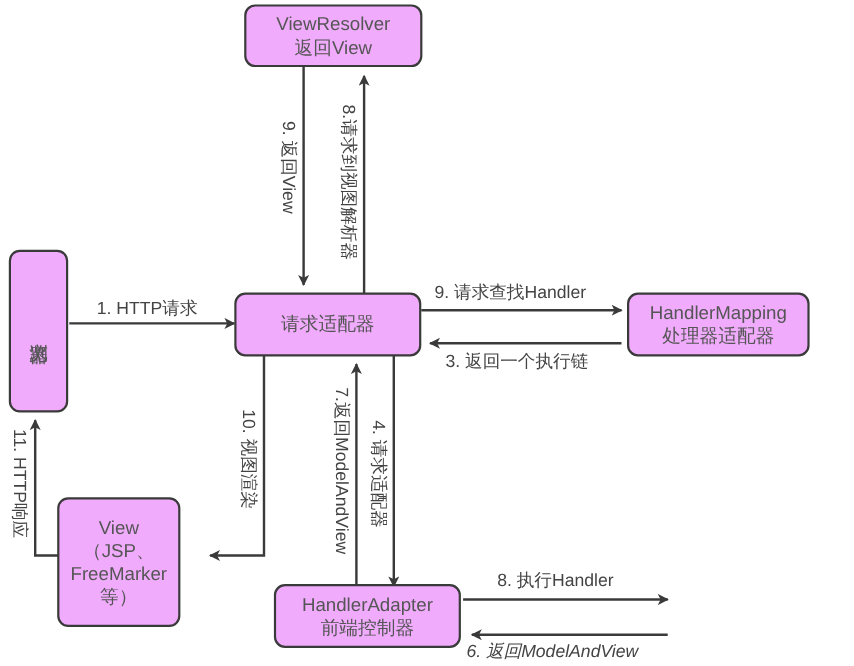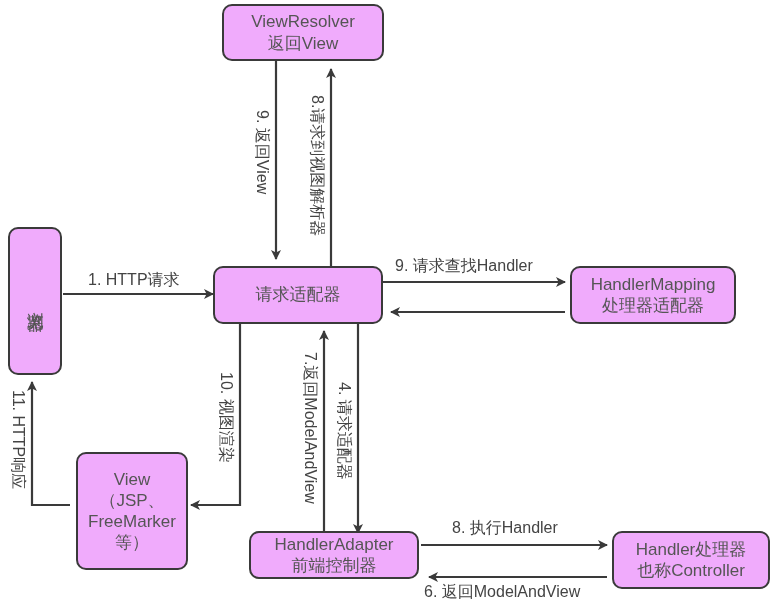--- a/index.html
+++ b/index.html
@@ -76,47 +76,44 @@
 
   <div class="node" style="left:213px;top:266px;width:170px;height:58px;">
     <span class="ln">请求适配器</span>
   </div>
 
   <div class="node" style="left:570px;top:266px;width:166px;height:58px;border-radius:10px;">
     <span class="ln">HandlerMapping</span>
     <span class="ln">处理器适配器</span>
   </div>
 
-  <div class="node" style="left:76px;top:452px;width:112px;height:118px;">
+  <div class="node" style="left:52px;top:452px;width:112px;height:118px;">
     <span class="ln">View</span>
     <span class="ln">（JSP、</span>
     <span class="ln">FreeMarker</span>
     <span class="ln">等）</span>
   </div>
 
-  <div class="node" style="left:249px;top:531px;width:170px;height:48px;">
+  <div class="node" style="left:249px;top:531px;width:170px;height:58px;">
     <span class="ln">HandlerAdapter</span>
     <span class="ln">前端控制器</span>
   </div>
 
-  <div class="node" style="left:612px;top:531px;width:158px;height:58px;">
-    <span class="ln">Handler处理器</span>
-    <span class="ln">也称Controller</span>
-  </div>
 
   <div class="lbl" style="left:88px;top:270px;">1. HTTP请求</div>
 
   <div class="lbl" style="left:395px;top:256px;">9. 请求查找Handler</div>
 
+  <div class="lbl" style="left:405px;top:319px;">3. 返回一个执行链</div>
 
   <div class="lbl rot" style="left:354px;top:382px;transform:rotate(90deg);">4. 请求适配器</div>
 
   <div class="lbl" style="left:452px;top:518px;">8. 执行Handler</div>
 
-  <div class="lbl" style="left:424px;top:582px;">6. 返回ModelAndView</div>
+  <div class="lbl" style="left:424px;top:582px;font-style:italic;">6. 返回ModelAndView</div>
 
   <div class="lbl rot" style="left:320px;top:352px;transform:rotate(90deg);">7.返回ModelAndView</div>
 
   <div class="lbl rot" style="left:327px;top:95px;transform:rotate(90deg);">8.请求到视图解析器</div>
 
   <div class="lbl rot" style="left:272px;top:110px;transform:rotate(90deg);">9. 返回View</div>
 
   <div class="lbl rot" style="left:236px;top:372px;transform:rotate(90deg);">10. 视图渲染</div>
 
   <div class="lbl rot" style="left:28px;top:390px;transform:rotate(90deg);">11. HTTP响应</div>

